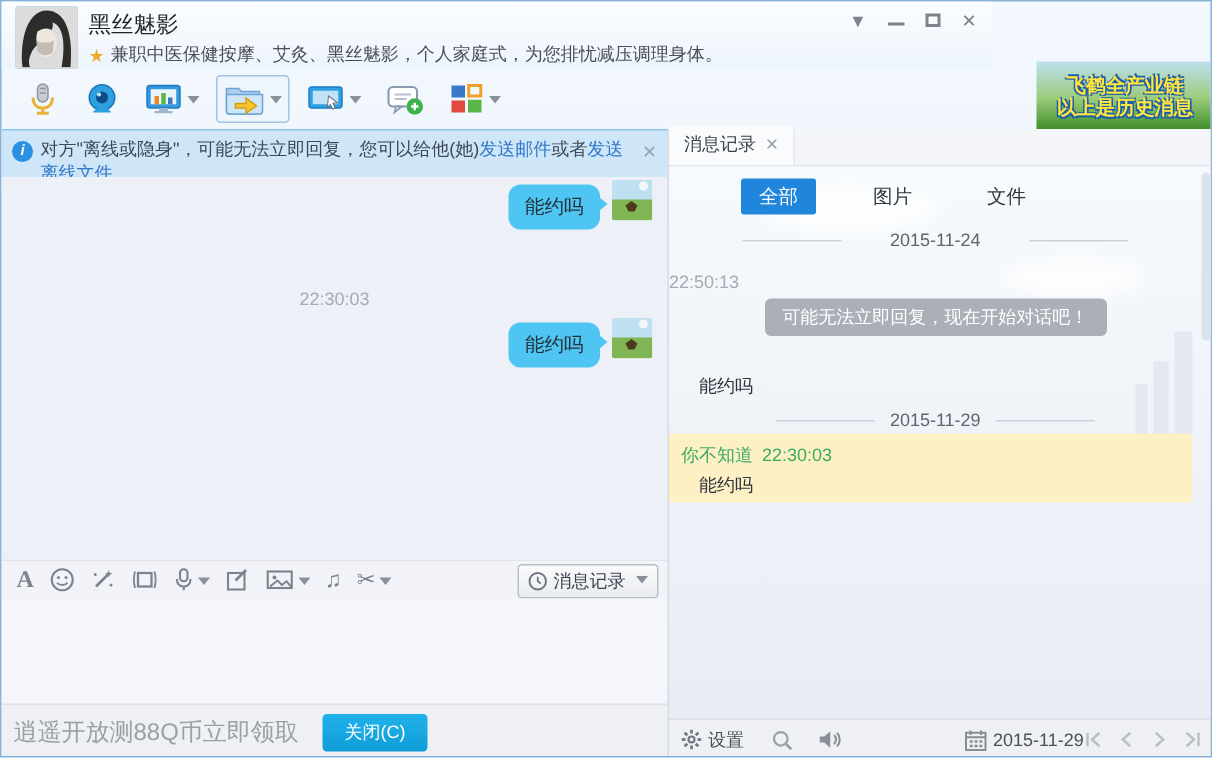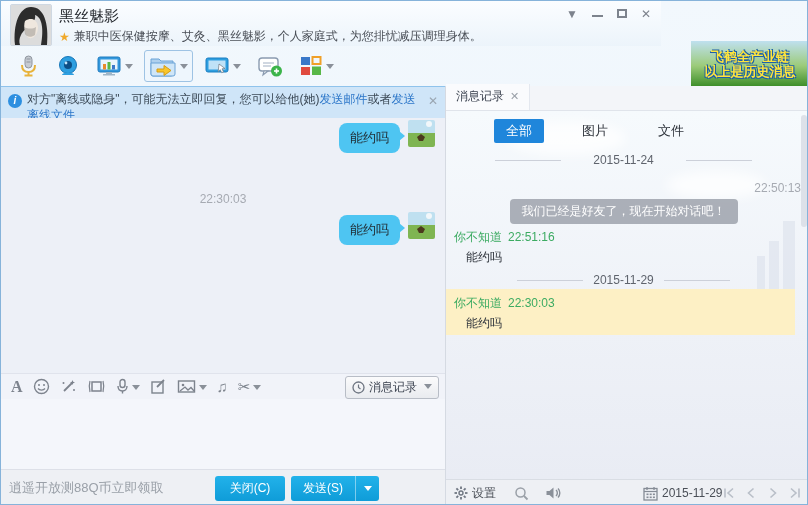--- a/index.html
+++ b/index.html
@@ -60,21 +60,21 @@
   .citem { display:flex; align-items:center; color:#7d838d; }
   .icon-A { font-family:"Liberation Serif", serif; font-weight:bold; font-size:16px; color:#7d838d; line-height:16px;}
   .glyph { font-size:15px; color:#7d838d; line-height:16px; }
   .histbtn { position:absolute; right:6px; top:2px; display:flex; align-items:center; gap:4px;
     border:1px solid #b8bdc6; border-radius:3px; background:linear-gradient(#fbfbfc,#e9ebef);
     padding:2px 6px; font-size:12px; color:#3c4350; }
   .inputarea { left:0; top:398px; width:444px; height:70px; background:#f4f6fb; }
 
   .footerbar { left:0; top:468px; width:444px; height:37px; background:#eef0f4; border-top:1px solid #dde0e8;
     display:flex; align-items:center; }
-  .promo { margin-left:8px; font-size:13px; color:#9aa0a8; }
+  .promo { margin-left:8px; font-size:16px; color:#9aa0a8; }
   .btn { height:25px; border-radius:3px; background:linear-gradient(#22b2ea,#0f9cd8); color:#fff; font-size:12px;
     display:flex; align-items:center; justify-content:center;text-align:center; }
   .btn-close { position:absolute; right:160px; width:70px; }
   .btn-send-grp { position:absolute; right:66px; display:flex; }
   .btn-send { width:64px; border-radius:3px 0 0 3px; }
   .btn-send-arrow { width:24px; border-radius:0 3px 3px 0; border-left:1px solid rgba(255,255,255,.45); }
   .btn-send-arrow b { width:0; height:0; border:4px solid transparent; border-top:5px solid #fff; margin-top:5px;}
 
   
   .rpanel-border { left:444px; top:85px; width:1px; height:420px; background:#d5dae2; }
@@ -86,21 +86,21 @@
   .hist-content { left:445px; top:110px; width:363px; height:368px; overflow:hidden;
     background:linear-gradient(180deg,#f6fafd 0%,#eef1f7 60%,#e9ecf4 100%); }
   .cloud { position:absolute; background:rgba(255,255,255,.75); border-radius:50%; filter:blur(6px); }
   .bldg { position:absolute; bottom:auto; background:#dfe4ee; opacity:.75; }
   .filters { position:absolute; left:8px; top:8px; display:flex; align-items:center; gap:26px; }
   .filter { font-size:13px; color:#2f343c; padding:3px 12px; }
   .filter.active { background:#1f86db; color:#fff; border-radius:2px;margin-left:40px; }
   .rdate { position:absolute; left:0; width:355px; display:flex; align-items:center; justify-content:center; gap:10px;
     font-size:12px; color:#5f646d; }
   .rdate i { display:block; width:66px; height:1px; background:#ccd0d9; }
-  .rtime { position:absolute; left:0; width:355px; text-align:right; font-size:12px; color:#a6aab2; }
+  .rtime { position:absolute; left:0; width:355px; text-align:left; font-size:12px; color:#a6aab2; }
   .sysmsg { position:absolute; left:0; width:355px; text-align:center; }
   .sysmsg span { display:inline-block; background:rgba(150,155,165,.78); color:#fff; font-size:12px;
     padding:4px 12px; border-radius:4px; }
   .rmsg-head { position:absolute; left:8px; font-size:12px; color:#3cab62; }
   .rmsg-head b { font-weight:normal; margin-left:6px; }
   .rmsg-text { position:absolute; left:20px; font-size:12px; color:#2f343c; }
   .hl-block { position:absolute; left:0; top:178px; width:349px; height:46px; background:#fdf0c5; }
   .scrollbar { position:absolute; right:2px; top:4px; width:6px; height:112px; border-radius:3px; background:#dde1e9; }
 
   .rfooter { left:445px; top:478px; width:363px; height:27px; background:#eef0f4; border-top:1px solid #d9dde4;
@@ -303,26 +303,20 @@
     <span>消息记录</span>
     <span class="chev" style="margin-top:2px;"></span>
   </span>
 </div>
 
 <div class="abs inputarea"></div>
 
 <div class="abs footerbar">
   <span class="promo">逍遥开放测88Q币立即领取</span>
   <div class="btn btn-close">关闭(C)</div>
-  <div class="btn-send-grp">
-    <div class="btn btn-send">发送(S)</div>
-    <div class="btn btn-send-arrow">
-        <b></b>
-      </div>
-  </div>
 </div>
 
 <div class="abs rpanel-border"></div>
 
 <div class="abs tabstrip">
   <div class="rtab">
     <span>消息记录</span>
     <span class="x">✕</span>
   </div>
 </div>
@@ -340,26 +334,23 @@
     <span class="filter">文件</span>
   </div>
 
   <div class="rdate" style="top:42px;gap:32px;">
     <i></i>
       <span>2015-11-24</span>
       <i></i>
   </div>
   <div class="rtime" style="top:70px;">22:50:13</div>
   <div class="sysmsg" style="top:88px;">
-    <span>我们已经是好友了，现在开始对话吧！</span>
-  </div>
-
-  <div class="rmsg-head" style="top:118px;">
-    <span>你不知道</span><b>22:51:16</b>
-  </div>
+    <span>可能无法立即回复，现在开始对话吧！</span>
+  </div>
+
   <div class="rmsg-text" style="top:138px;">能约吗</div>
 
   <div class="rdate" style="top:162px;">
     <i></i>
       <span>2015-11-29</span>
       <i></i>
   </div>
 
   <div class="hl-block">
     <div class="rmsg-head" style="top:6px;">

